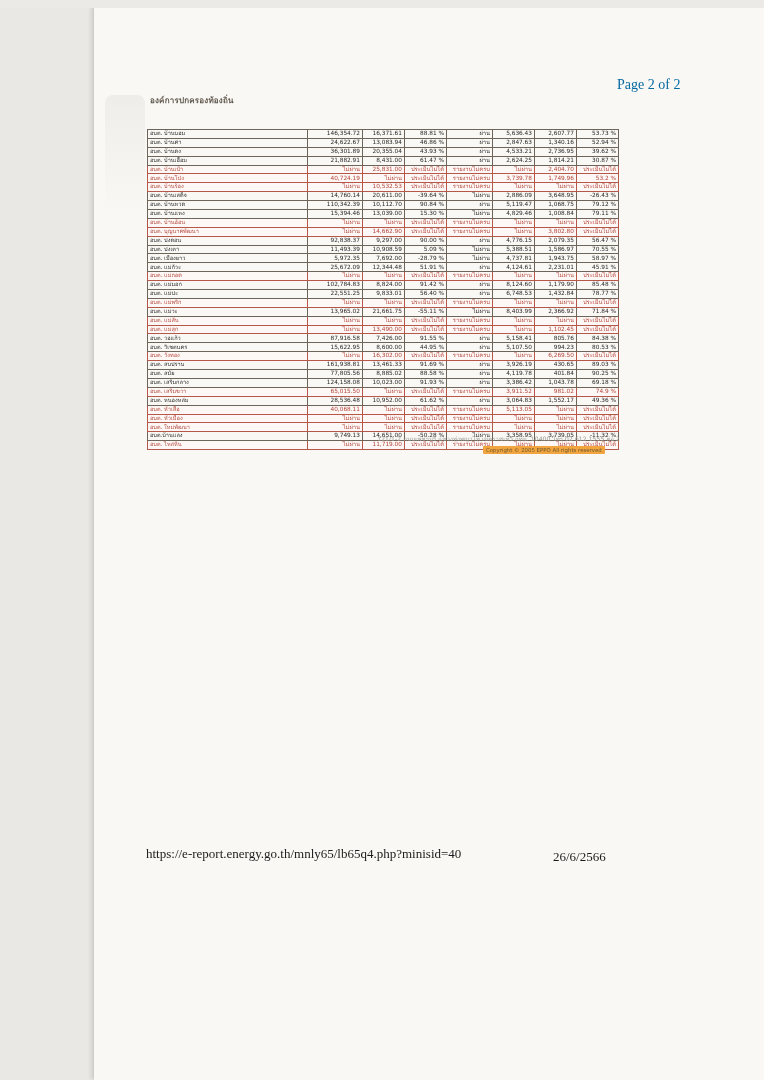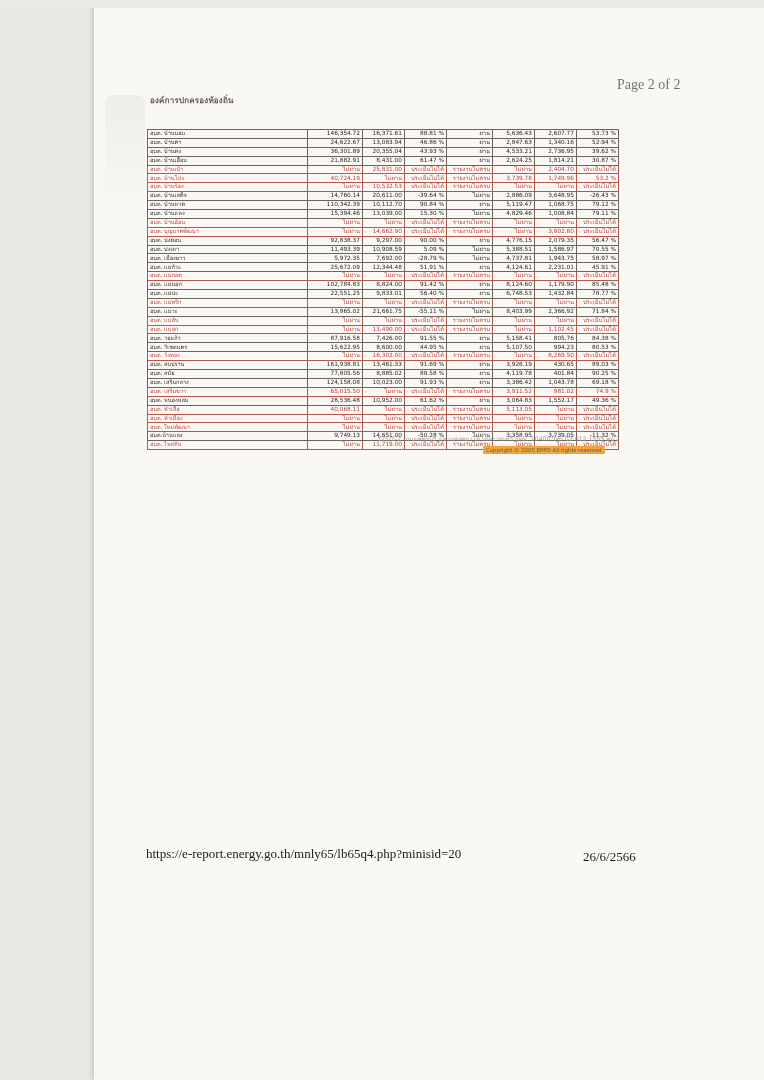--- a/index.html
+++ b/index.html
@@ -15,21 +15,21 @@
   }
   .sheet-top{
     position:absolute;left:0;top:0;width:764px;height:8px;background:#eceae6;
   }
   .header-left{
     position:absolute;left:150px;top:94px;
     font-size:8px;font-weight:bold;color:#5f574c;letter-spacing:0.2px;
   }
   .page-label{
     position:absolute;left:617px;top:77px;
-    font-family:"Liberation Serif",serif;font-size:14px;color:#737373;
+    font-family:"Liberation Serif",serif;font-size:14px;color:#0369a1;
   }
   table.rpt{
     position:absolute;left:147px;top:129px;width:471px;
     border-collapse:collapse;table-layout:fixed;
     font-size:5.8px;color:#2a2a2a;
   }
   table.rpt td{
     border:0.6px solid #6e655a;
     padding:0 2px;height:7.9px;line-height:7.6px;
     white-space:nowrap;overflow:hidden;
@@ -46,21 +46,21 @@
     position:absolute;left:483px;top:446px;
     background:#f2a43e;color:#6d5a33;
     font-size:5.4px;line-height:8px;padding:0 3px;
     border-radius:1px;
   }
   .url-line{
     position:absolute;left:146px;top:846px;width:480px;
     font-family:"Liberation Serif",serif;font-size:13px;color:#1b1b1b;
   }
   .date-line{
-    position:absolute;left:583px;top:849px;
+    position:absolute;left:553px;top:849px;
     font-family:"Liberation Serif",serif;font-size:13px;color:#1b1b1b;
   }
   .scan-smudge{
     position:absolute;left:105px;top:95px;width:40px;height:120px;
     background:linear-gradient(180deg,rgba(190,188,182,0.18),rgba(190,188,182,0));
     border-radius:8px;pointer-events:none;
   }
 </style>
 </head>
 <body>
@@ -443,14 +443,14 @@
         <td class="num">ไม่ผ่าน</td>
         <td class="num">ไม่ผ่าน</td>
         <td class="num">ประเมินไม่ได้</td>
       </tr>
     </tbody>
 </table>
 
 <div class="address-line">121/1-2 ถนนเพชรบุรี แขวงทุ่งพญาไท เขตราชเทวี กทม. 10400 โทร 02 612 1555 ต่อ 2</div>
 <div class="copyright-tag">Copyright © 2005 EPPO All rights reserved</div>
 
-<div class="url-line">https://e-report.energy.go.th/mnly65/lb65q4.php?minisid=20</div>
+<div class="url-line">https://e-report.energy.go.th/mnly65/lb65q4.php?minisid=40</div>
 <div class="date-line">26/6/2566</div>
 
 </body></html>

